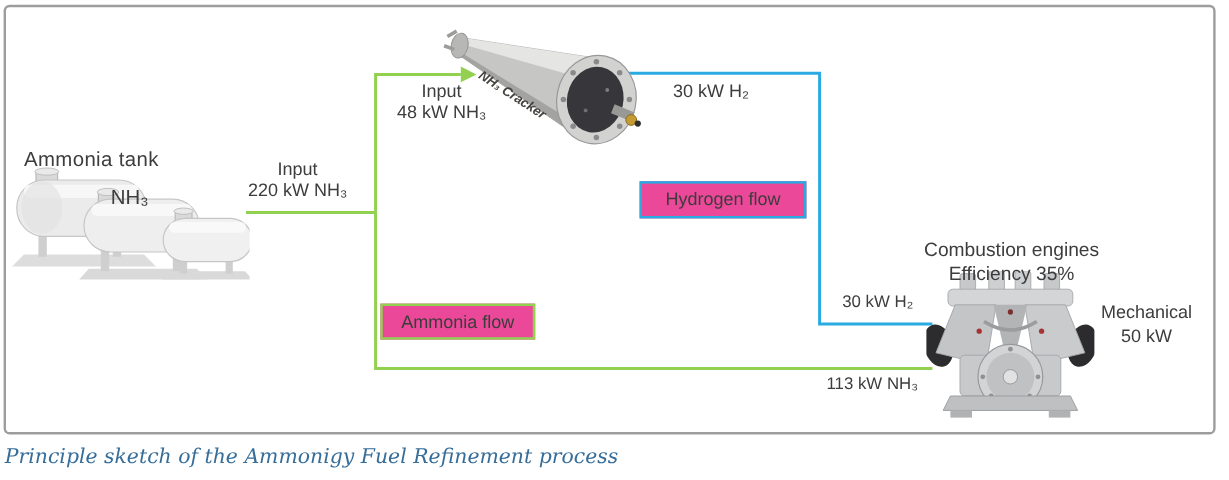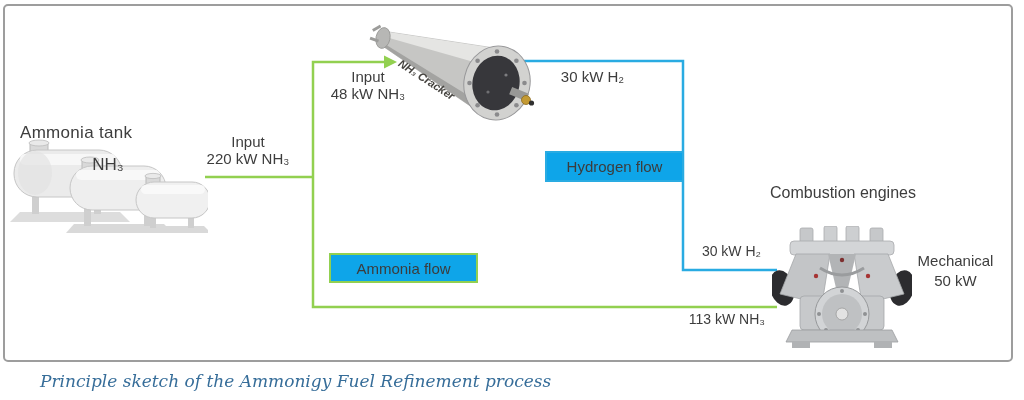--- a/index.html
+++ b/index.html
@@ -32,58 +32,56 @@
     font-weight: normal;
     font-size: 15px;
     line-height: 17px;
     text-align: center;
     white-space: nowrap;
   }
   .lbl-title { font-size: 17px; text-align: left; letter-spacing: 0.3px; }
   .lbl-nh3-tank { font-size: 17px; }
   .lbl-right { text-align: right; }
   .lbl-sm { font-size: 14px; }
-  .lbl-engine { font-size: 16px; line-height: 20px; }
+  .lbl-engine { font-size: 16px; line-height: 20px; margin-top: 16px; }
   .lbl-mech { font-size: 15px; line-height: 20px; }
   .lbl-cracker {
     position: absolute;
     left: 403px; top: 57px;
     font-size: 11px; font-weight: bold; font-style: italic;
     color: #45433f;
     transform: rotate(33deg);
     transform-origin: left top;
     white-space: nowrap;
   }
   .legend-box {
     position: absolute;
     box-sizing: border-box;
     display: flex; align-items: center; justify-content: center;
-    background: #0ea5e9;
+    background: #ec4899;
     font-size: 15px;
     color: var(--legend-text, #3c3c3c);
     white-space: nowrap;
-    margin-left: 12px;
   }
   .legend-hydrogen {
     left: 533px; top: 151px; width: 139px; height: 31px;
     border: 2px solid var(--hydrogen-flow, #29abe2);
   }
   .legend-ammonia {
-    left: 317px; top: 253px; width: 149px; height: 30px;
+    left: 317px; top: 253px; width: 129px; height: 30px;
     border: 2px solid var(--ammonia-flow, #92d050);
   }
   .caption {
     position: absolute;
     left: 4px; top: 371px;
     font-family: "DejaVu Serif", "Liberation Serif", serif;
     font-style: italic;
     font-size: 17px;
     color: var(--caption-text, #366d99);
     white-space: nowrap;
-    margin-left: 36px;
   }
 </style>
 </head>
 <body>
 
 <div class="stage">
 
   <div class="frame"></div>
 
   <svg class="flow-svg" viewBox="0 0 1024 400">
@@ -203,20 +201,21 @@
 
   <div class="legend-box legend-ammonia">Ammonia flow</div>
 
   <div class="lbl lbl-right lbl-sm" style="left:676px; top:243px; width:85px;">30 kW H₂</div>
 
 
   <div class="lbl lbl-right lbl-sm" style="left:646px; top:311px; width:119px;">113 kW NH₃</div>
 
   <div class="lbl lbl-engine" style="left:743px; top:183px; width:200px;">
     <div>Combustion engines</div>
+    <div>Efficiency 35%</div>
   </div>
 
   <div class="lbl lbl-mech" style="left:903px; top:251px; width:105px;">
     <div>Mechanical</div>
     <div>50 kW</div>
   </div>
 
   <div class="caption">Principle sketch of the Ammonigy Fuel Refinement process</div>
 
 </div>

